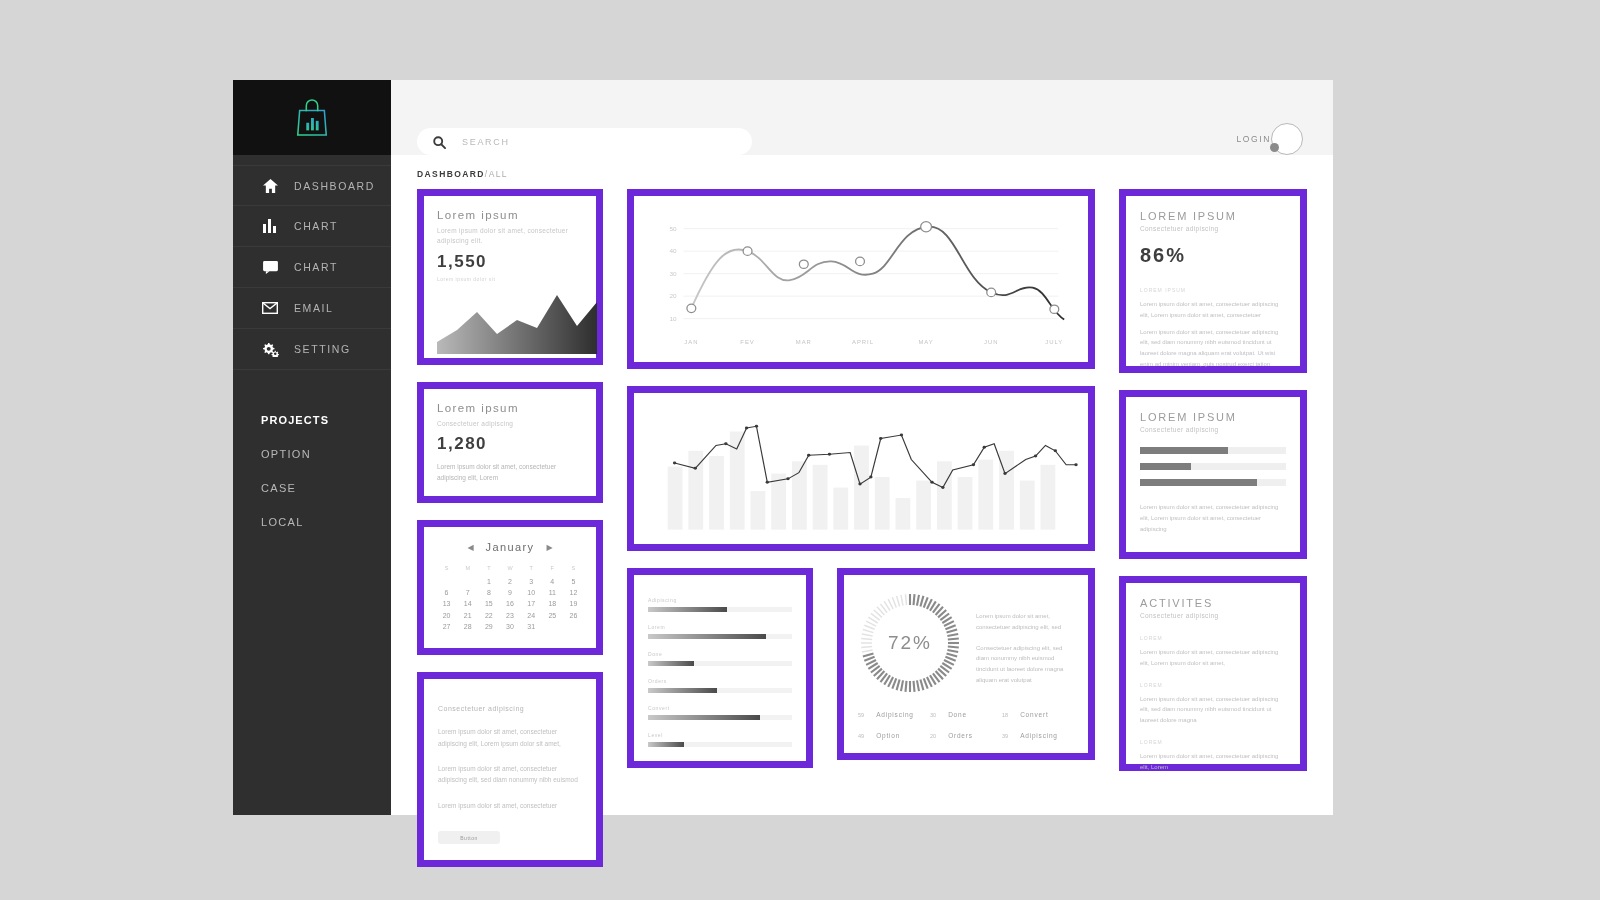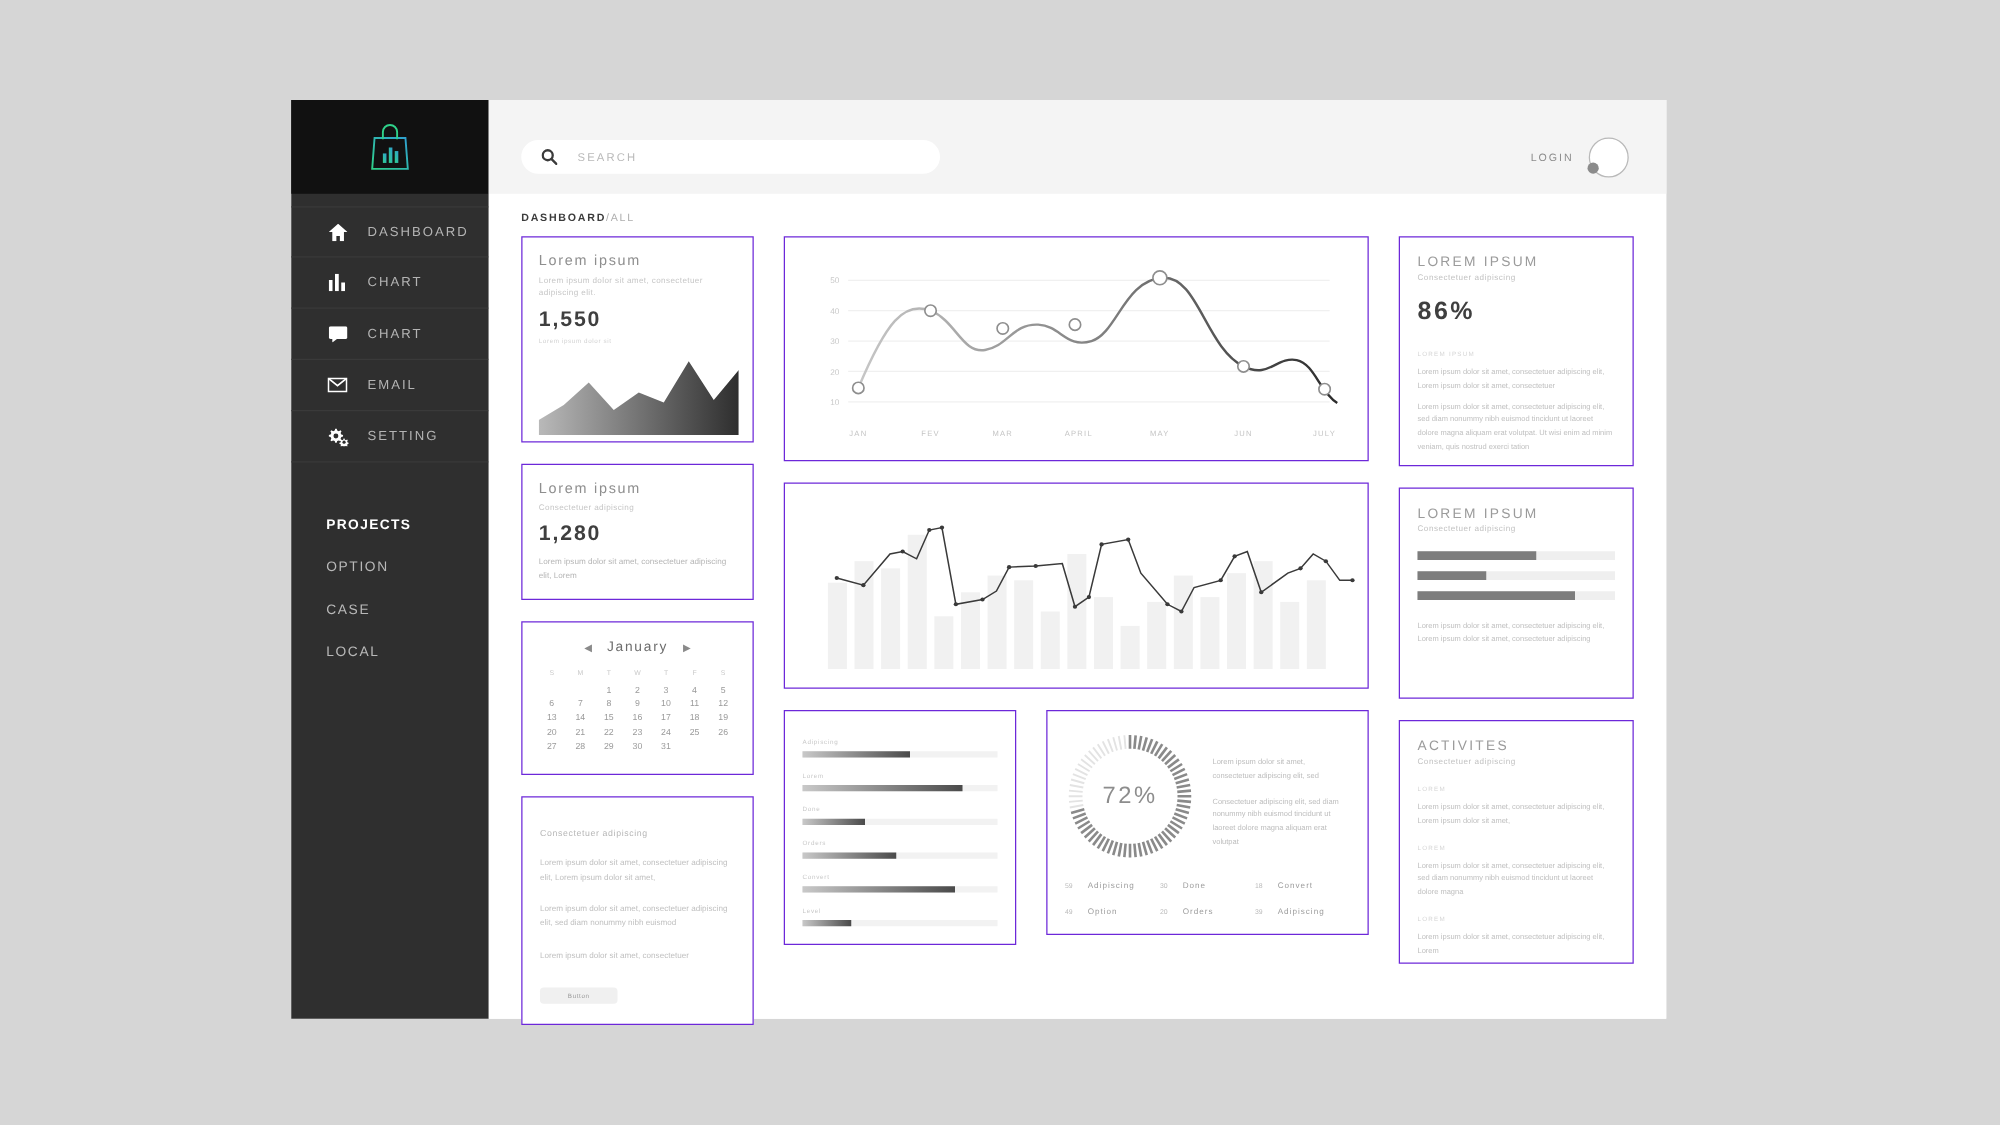--- a/index.html
+++ b/index.html
@@ -59,38 +59,38 @@
   }
   .projects-item {
     color: #b8b8b8; font-size: 11px;
     letter-spacing: 1.3px; margin-bottom: 22px;
   }
 
   
   .main { flex: 1; display: flex; flex-direction: column; background: #ffffff; }
   .topbar {
     height: 75px; background: #f4f4f4;
-    display: flex; align-items: center;
+    display: flex; align-items: flex-end;
     padding: 16px 30px 0 26px;
     flex: none;
   }
   .search-wrap {
     width: 335px; height: 27px;
     background: #ffffff; border-radius: 14px;
     display: flex; align-items: center; padding-left: 16px;
   }
   .search-icon { width: 13px; height: 13px; flex: none; color: #3b3b3b; }
   .search-input {
     border: none; outline: none; background: transparent;
     margin-left: 16px; font-size: 9px; letter-spacing: 1.7px;
     color: #777; font-family: "Liberation Sans", sans-serif;
     width: 240px;
   }
   .search-input::placeholder { color: #b9b9b9; letter-spacing: 1.7px; }
-  .topbar-right { margin-left: auto; display: flex; align-items: center; gap: 12px; }
+  .topbar-right { margin-left: auto; display: flex; align-items: center; gap: 0; }
   .login-label { font-size: 8.5px; letter-spacing: 1.6px; color: #8c8c8c; }
   .avatar {
     width: 32px; height: 32px; border-radius: 50%;
     border: 1.5px solid #b9b9b9; background: #fff; position: relative;
   }
   .avatar-dot {
     position: absolute; left: -2px; bottom: 2px;
     width: 9px; height: 9px; border-radius: 50%; background: #8b8b8b;
   }
 
@@ -101,21 +101,21 @@
   }
   .bc-strong { color: #3c3c3c; font-weight: bold; }
   .bc-light { color: #adadad; }
 
   .grid { display: flex; gap: 24px; }
   .col-left { width: 186px; flex: none; }
   .col-mid { flex: 1; }
   .col-right { width: 188px; flex: none; }
 
   .card {
-    border: 1px solid #6d28d9;
+    border: 7px solid #6d28d9;
     background: #ffffff;
     margin-bottom: 17px;
   }
 
   
   .stat-card { padding: 13px 13px 0 13px; }
   .stat-title { font-size: 11.5px; color: #8e8e8e; letter-spacing: 1.4px; }
   .stat-sub {
     font-size: 6.5px; color: #c6c6c6; line-height: 1.5;
     margin-top: 5px; letter-spacing: .3px;

